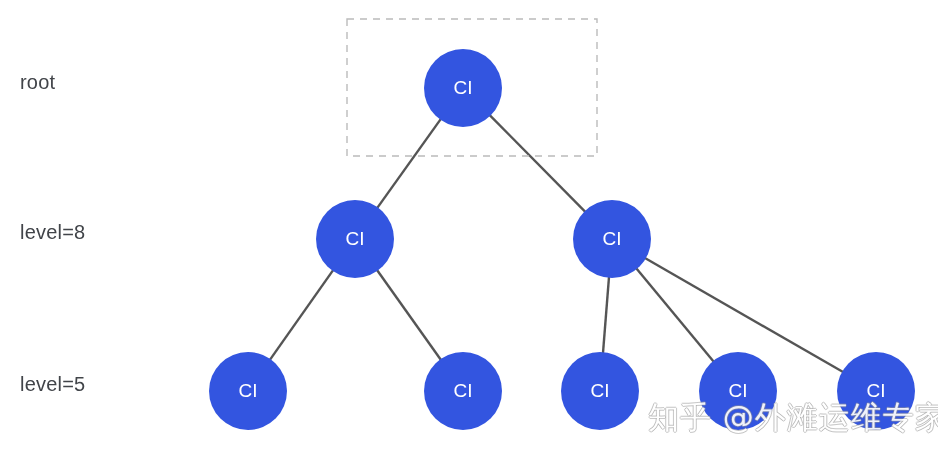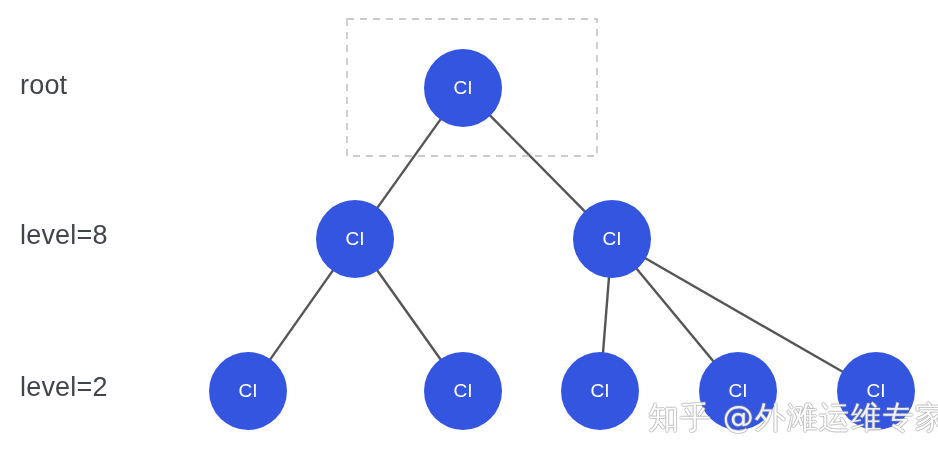--- a/index.html
+++ b/index.html
@@ -21,21 +21,21 @@
   #graph-svg {
     position: absolute;
     top: 0;
     left: 0;
     width: 938px;
     height: 458px;
   }
   .row-label {
     position: absolute;
     color: #414449;
-    font-size: 27px;
+    font-size: 20px;
     font-weight: 400;
     letter-spacing: 0.2px;
     white-space: nowrap;
     line-height: 1;
   }
   .node-label {
     fill: #ffffff;
     font-family: "Liberation Sans", "DejaVu Sans", sans-serif;
     font-size: 19px;
     font-weight: 400;
@@ -108,18 +108,18 @@
         <g>
           <circle cx="876" cy="391" r="39" fill="#3355e0"></circle>
           <text x="876" y="392" class="node-label" fill="#ffffff">CI</text>
         </g>
       </g>
   </svg>
 
   <div id="row-label-layer">
       <div class="row-label" style="left: 20px; top: 72px; color: rgb(65, 68, 73);">root</div>
       <div class="row-label" style="left: 20px; top: 222px; color: rgb(65, 68, 73);">level=8</div>
-      <div class="row-label" style="left: 20px; top: 374px; color: rgb(65, 68, 73);">level=2</div>
+      <div class="row-label" style="left: 20px; top: 374px; color: rgb(65, 68, 73);">level=5</div>
     </div>
 
   <div class="watermark" style="left: 648px; top: 397px;">知乎 @外滩运维专家</div>
 
 </div>
 
 </body></html>

